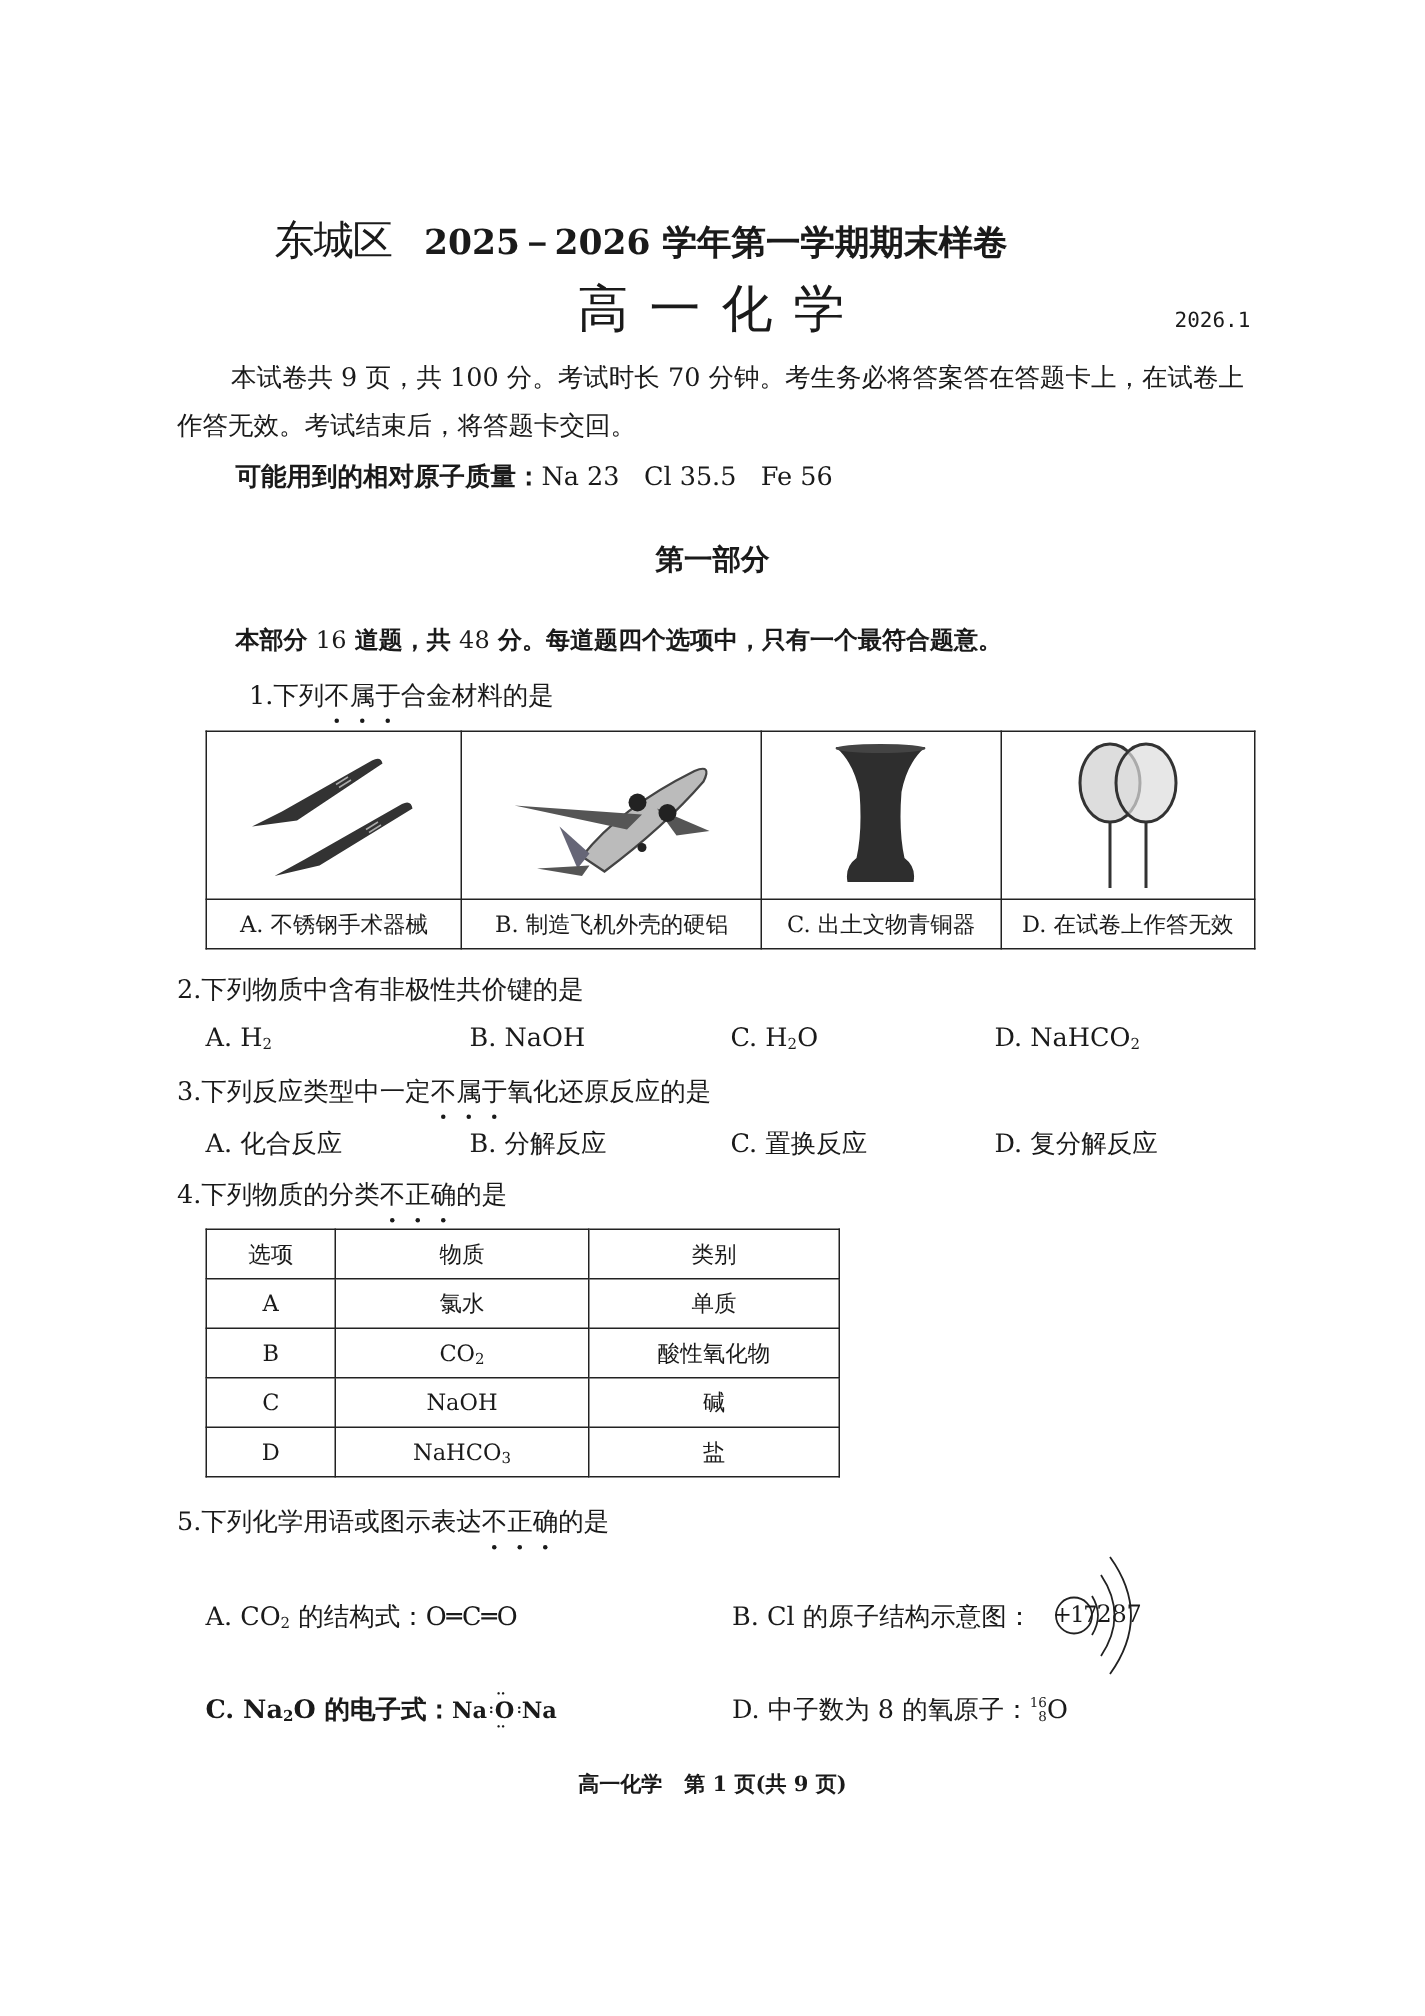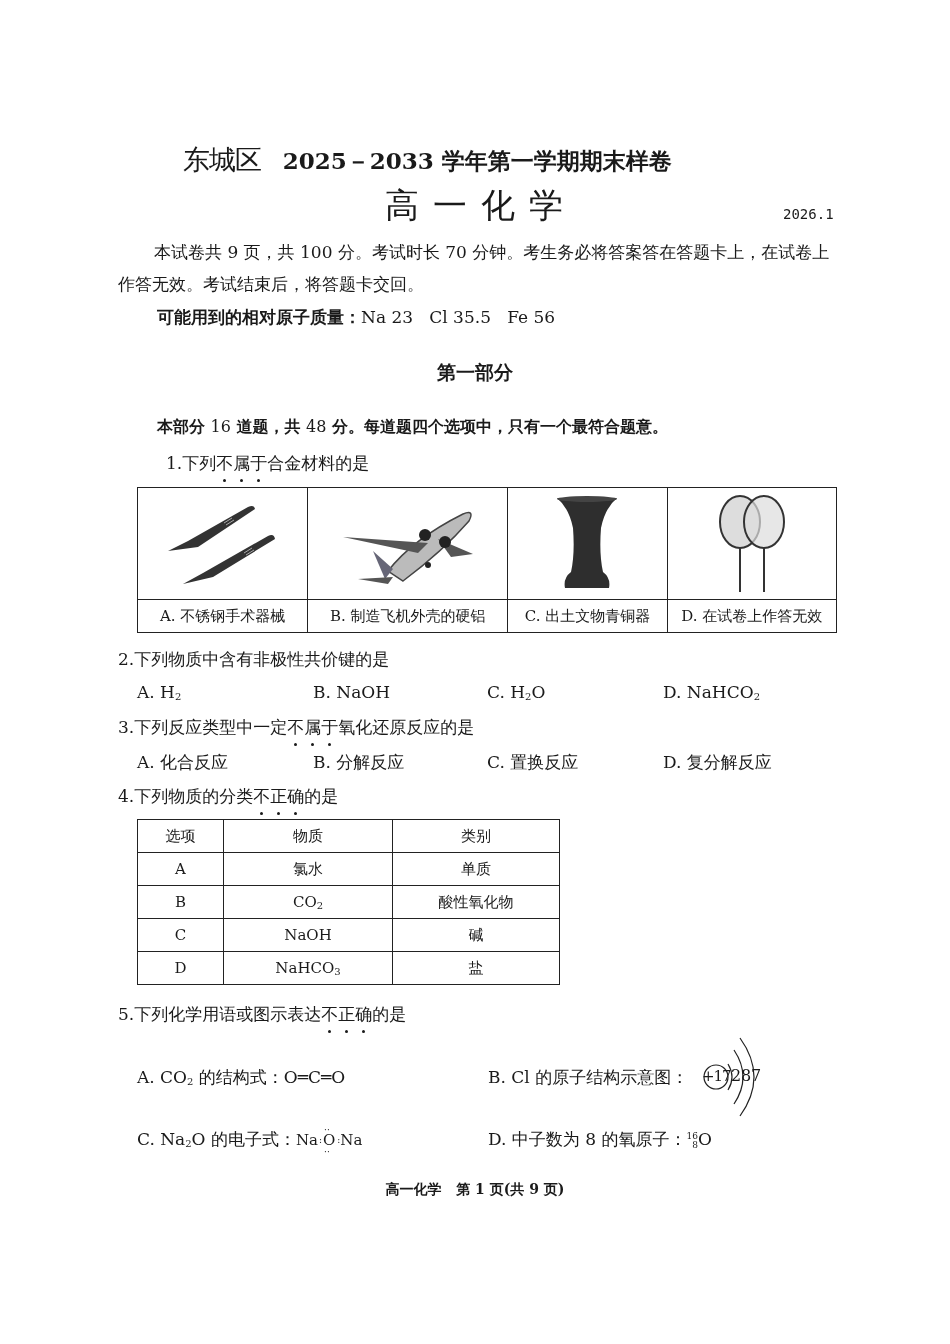--- a/index.html
+++ b/index.html
@@ -30,21 +30,21 @@
   .cls-table { left: 137px; top: 819px; width: 423px; border-collapse: collapse; font-size: 15px; }
   .cls-table td { border: 1.5px solid #222; text-align: center; height: 32px; padding: 0; }
   .footer { left: 0; width: 950px; top: 1181px; text-align: center; font-size: 14px; font-weight: bold; }
   svg { display: block; margin: 0 auto; }
 </style>
 </head>
 <body>
 
 <div class="abs title-line">
   <span class="title-district">东城区</span>
-  <span class="title-main">2025－2033 学年第一学期期末样卷</span>
+  <span class="title-main">2025－2026 学年第一学期期末样卷</span>
 </div>
 <div class="abs subject">高一化学</div>
 <div class="abs date">2026.1</div>
 
 <div class="abs intro">本试卷共 9 页，共 100 分。考试时长 70 分钟。考生务必将答案答在答题卡上，在试卷上作答无效。考试结束后，将答题卡交回。</div>
 <div class="abs masses">
   <b>可能用到的相对原子质量：</b><span style="white-space:pre">Na 23   Cl 35.5   Fe 56</span>
 </div>
 
 <div class="abs part-title">第一部分</div>
@@ -172,21 +172,21 @@
   <circle cx="16" cy="41" r="12" fill="none" stroke="#222" stroke-width="1.2"></circle>
   <path d="M28 28 Q36 41 28 54" fill="none" stroke="#222" stroke-width="1.2"></path>
   <path d="M34 14 Q52 41 34 68" fill="none" stroke="#222" stroke-width="1.2"></path>
   <path d="M40 2 Q68 41 40 80" fill="none" stroke="#222" stroke-width="1.2"></path>
 </svg>
 <div class="abs" style="left:702px; top:1067px; font-size:15px; letter-spacing:-1px;">+17</div>
 <div class="abs" style="left:731px; top:1066px; font-size:16px;">2</div>
 <div class="abs" style="left:741px; top:1066px; font-size:16px;">8</div>
 <div class="abs" style="left:751px; top:1066px; font-size:16px;">7</div>
 
-<div class="abs q" style="left:137px; top:1128px;">
+<div class="abs q" style="left:137px; top:1128px;font-weight:bold;">
   <span>C. Na</span><sub>2</sub><span>O 的电子式：</span><span style="font-size:15px"><span>Na</span><span style="position:relative; display:inline-block; padding:0 5px;"><span style="position:absolute; left:1px; top:4px; font-size:9px;">:</span><span>O</span><span style="position:absolute; right:0; top:4px; font-size:9px;">:</span><span style="position:absolute; left:6px; top:-6px; font-size:9px;">··</span><span style="position:absolute; left:6px; bottom:-8px; font-size:9px;">··</span></span><span>Na</span></span>
 </div>
 
 <div class="abs q" style="left:488px; top:1128px;">
   <span>D. 中子数为 8 的氧原子：</span><span style="display:inline-block; vertical-align:middle; font-size:9px; line-height:9px; text-align:right;"><span>16</span><br><span>8</span></span><span>O</span>
 </div>
 
 <div class="abs footer" style="white-space:pre">高一化学   第 1 页(共 9 页)</div>
 
 </body></html>

